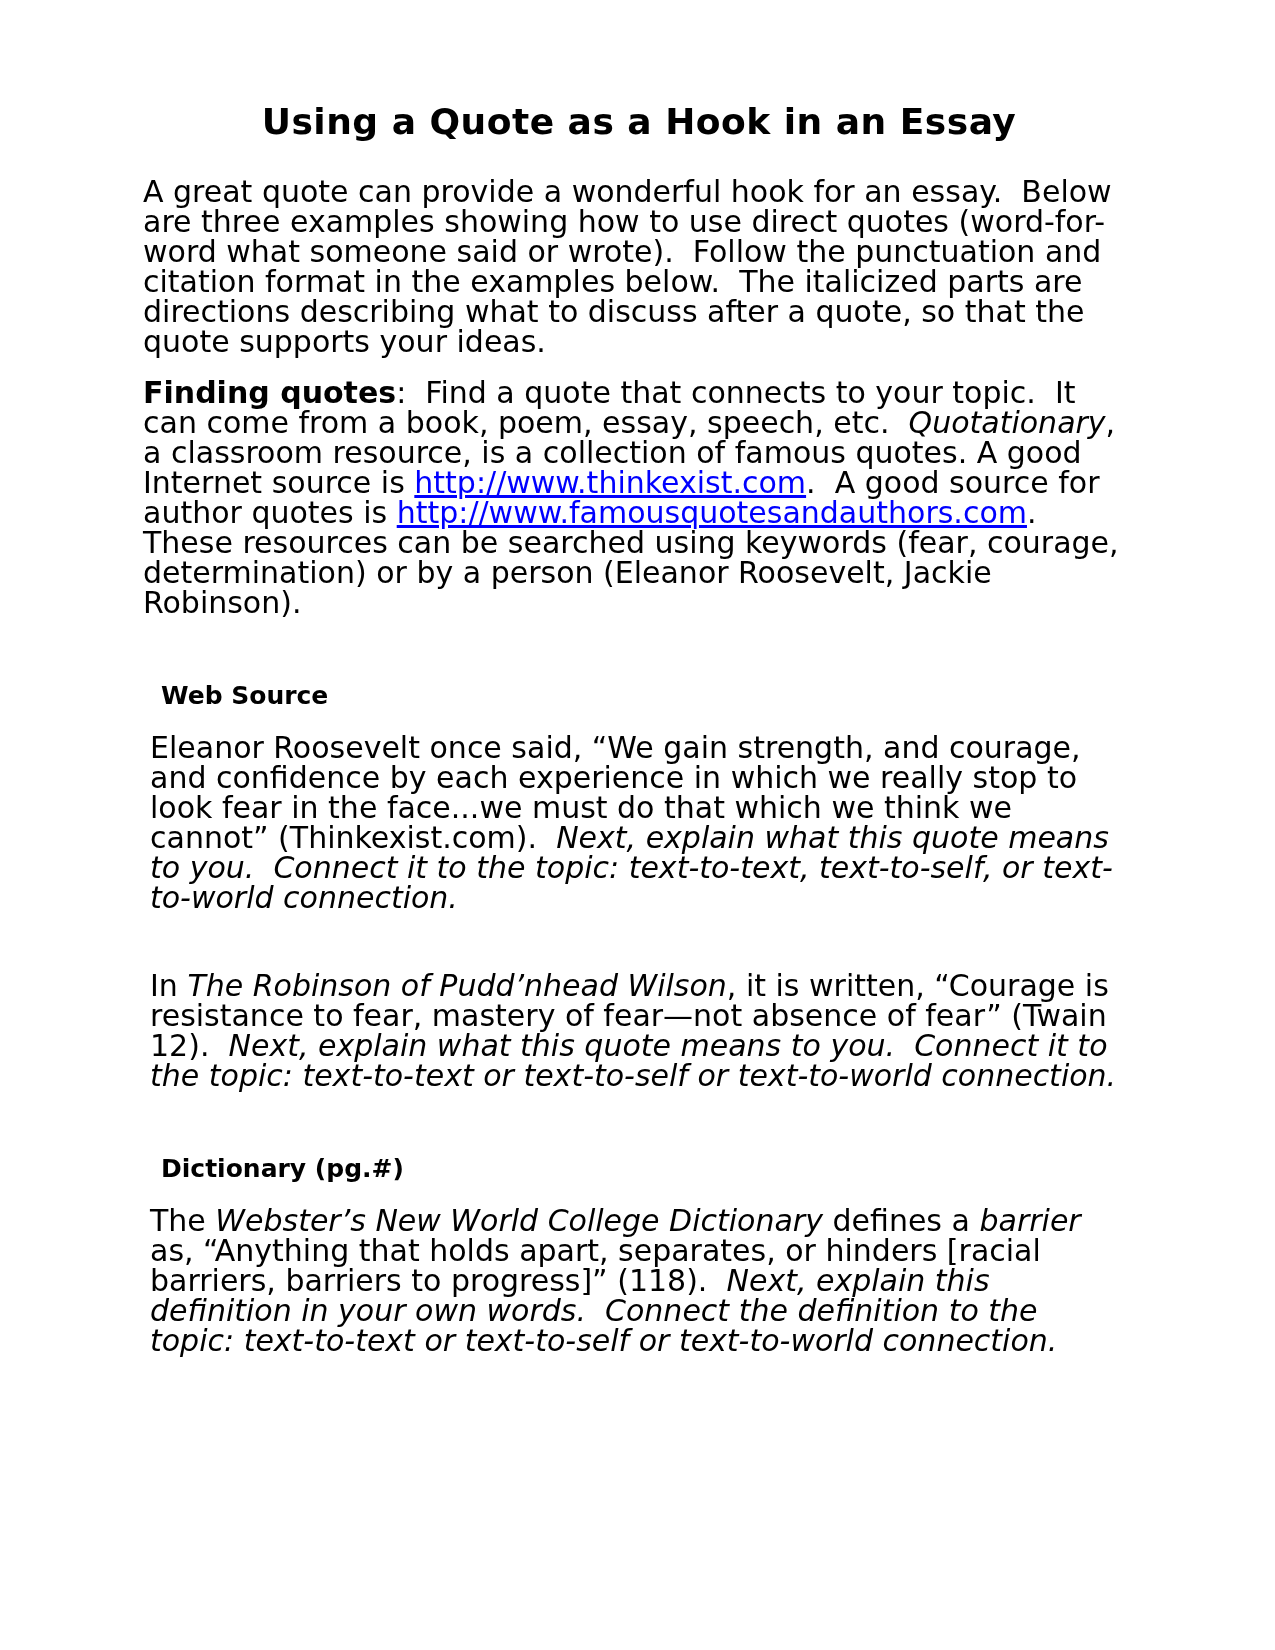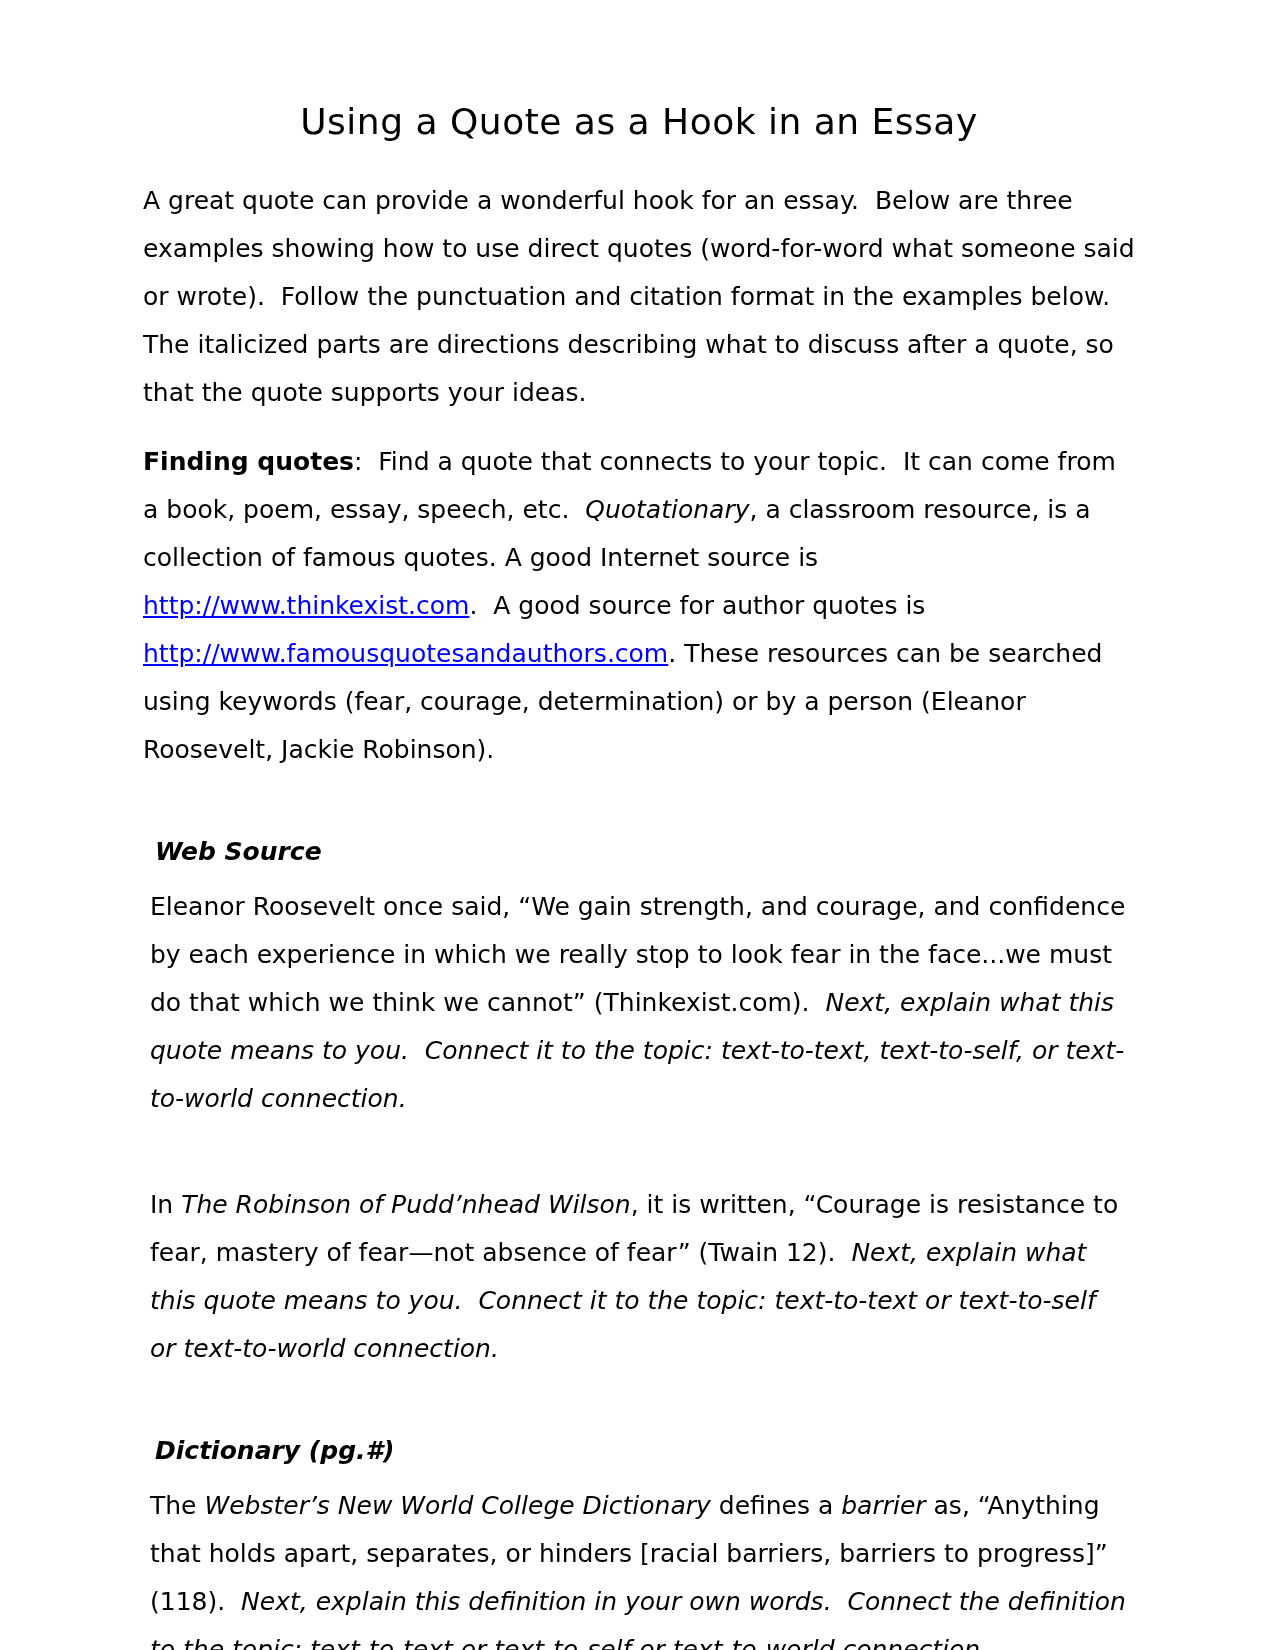--- a/index.html
+++ b/index.html
@@ -14,41 +14,40 @@
     margin: 0 auto;
     background: #ffffff;
     color: #000000;
     font-family: "DejaVu Sans", sans-serif;
     overflow: hidden;
     box-sizing: border-box;
     padding: 100px 140px 0 143px;
   }
   .doc-title {
     font-size: 36px;
-    font-weight: normal;
+    font-weight: bold;
     text-align: center;
     line-height: 1.2;
     margin: 0 0 34px 0;
     letter-spacing: 0.5px;
   }
   .para {
-    font-size: 25px;
-    line-height: 48px;
+    font-size: 30px;
+    line-height: 30px;
     margin: 0 0 21px 0;
     white-space: pre-wrap;
   }
   .section {
     margin-top: 58px;
   }
   .section-heading {
     font-size: 25px;
     line-height: 39px;
     font-weight: bold;
-    margin: 12px;
-    font-style: italic;
+    margin: 18px;
   }
   .section .para {
     margin: 7px;
   }
   .run-n { font-style: normal; font-weight: normal; }
   .run-b { font-weight: bold; }
   .run-i { font-style: italic; text-align: center; }
   a.run-link {
     cursor: pointer;
   }

